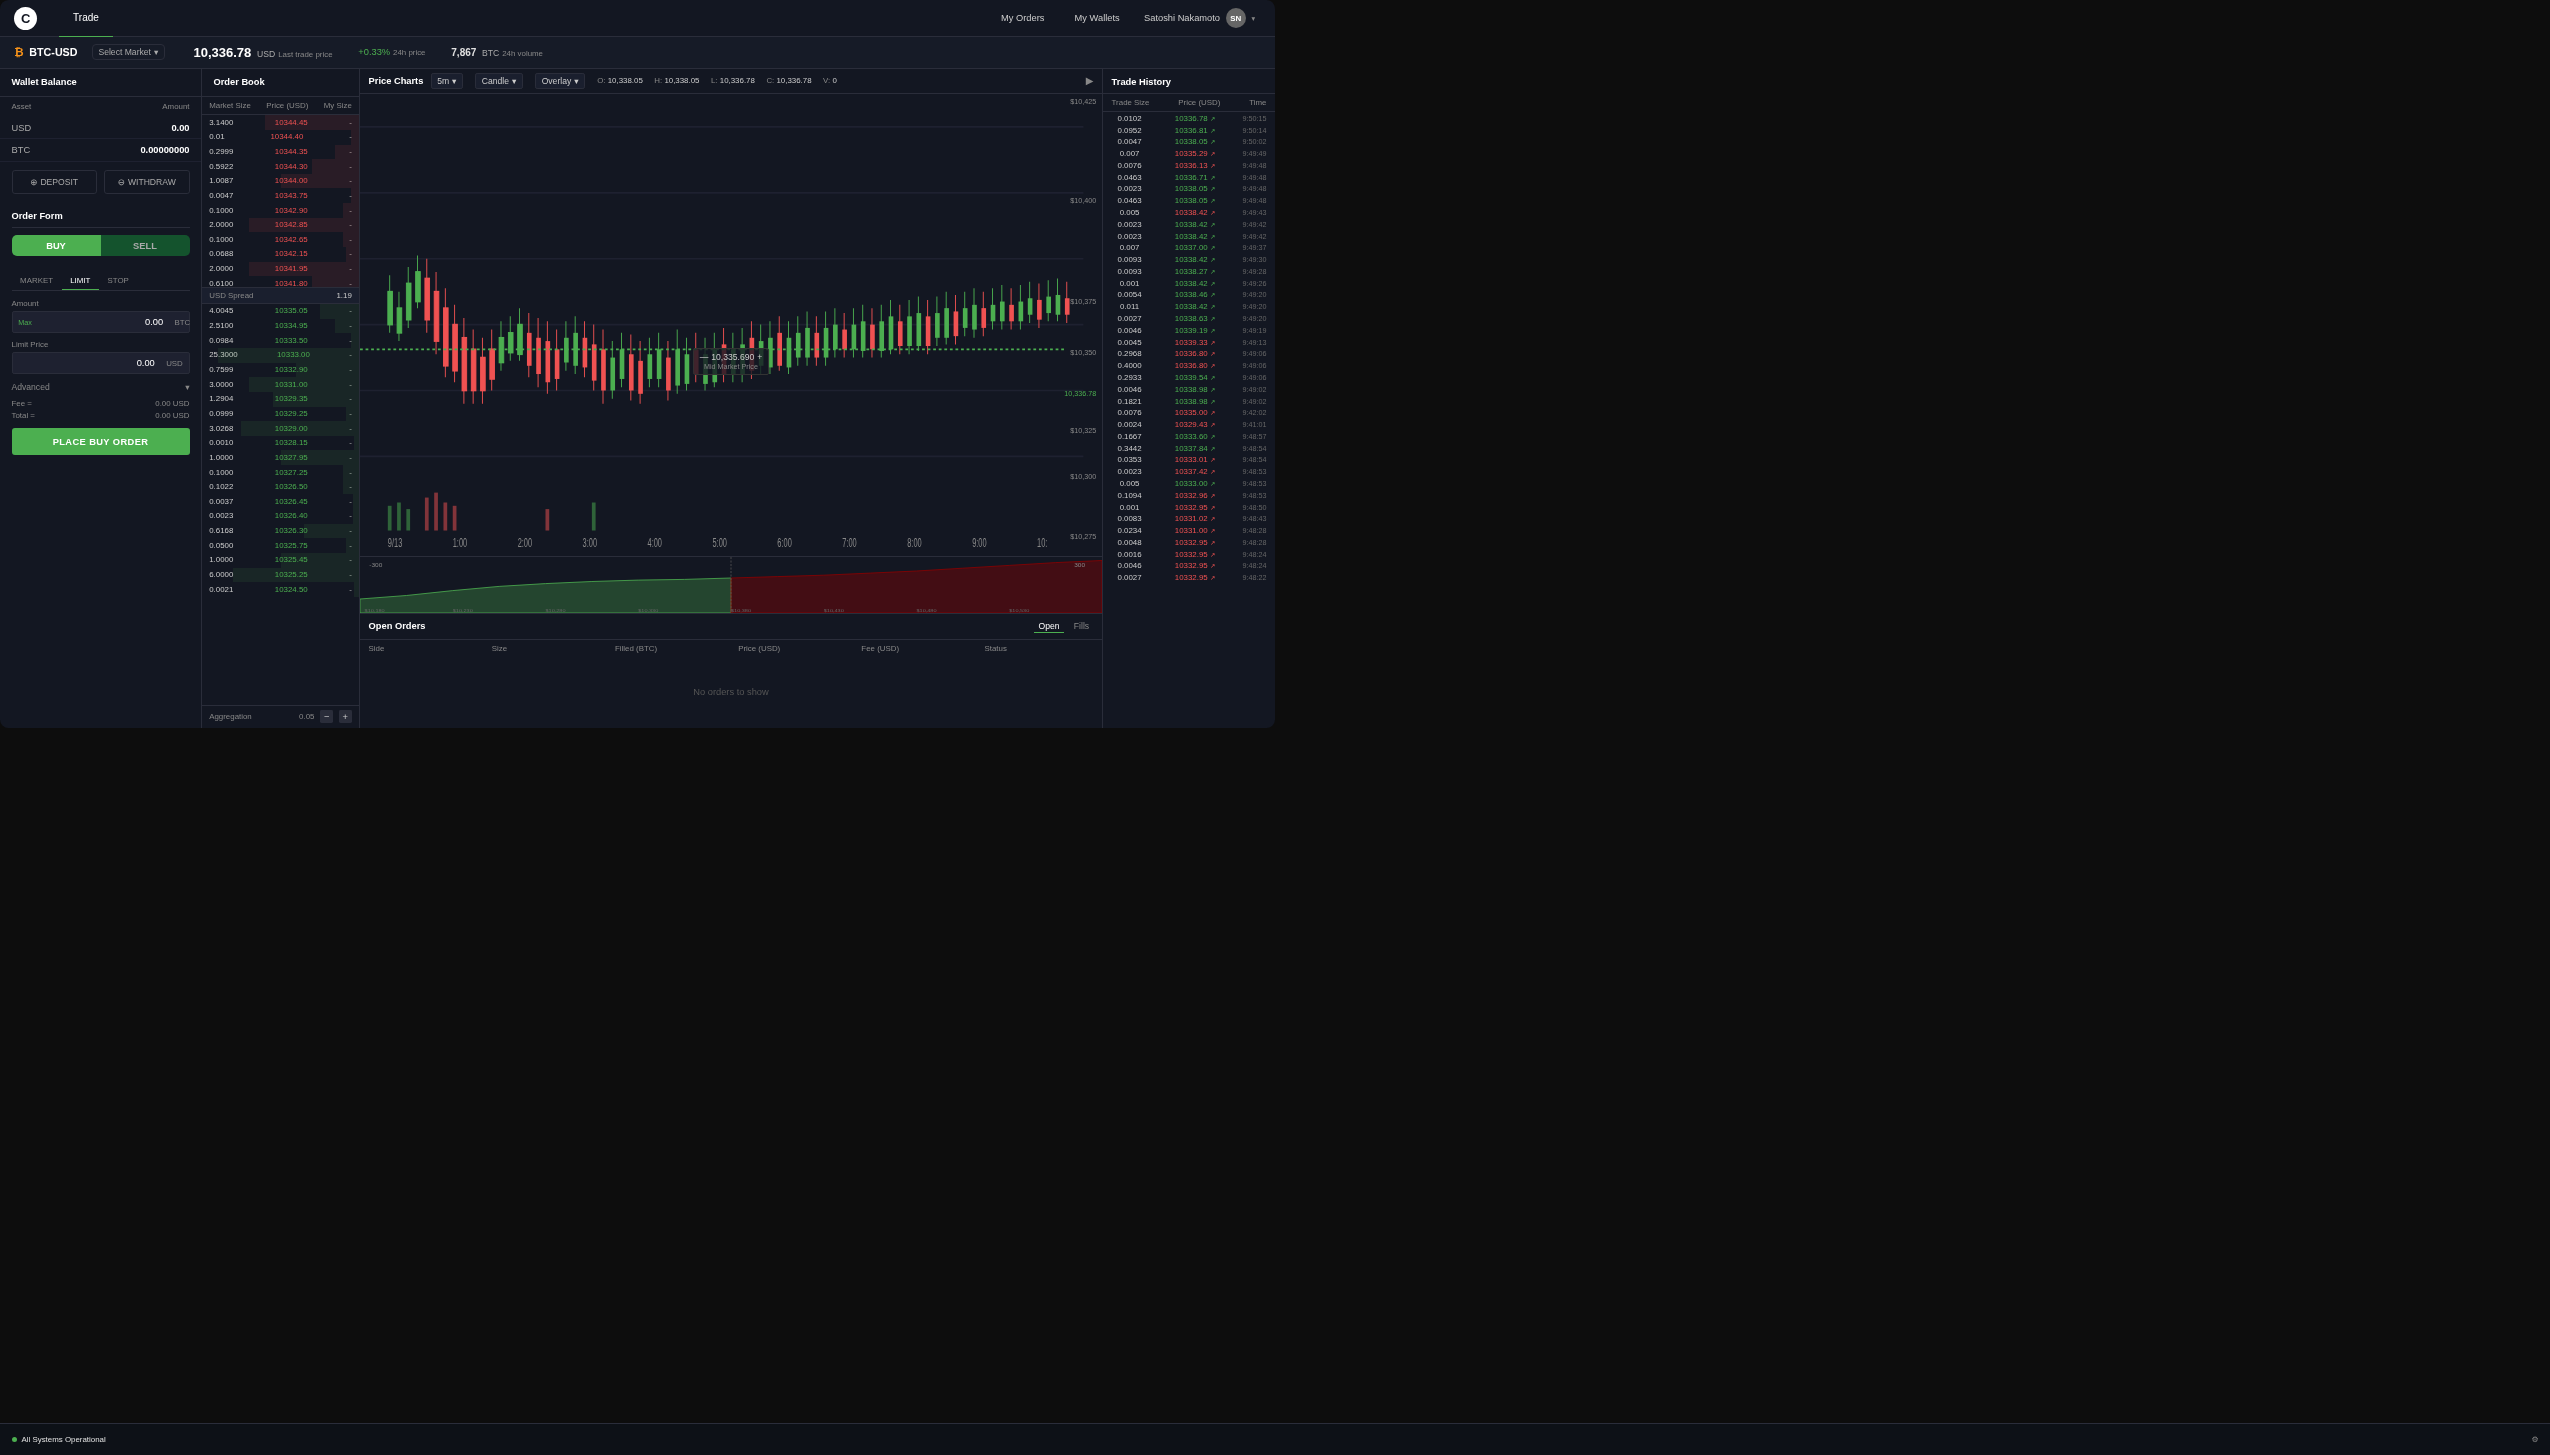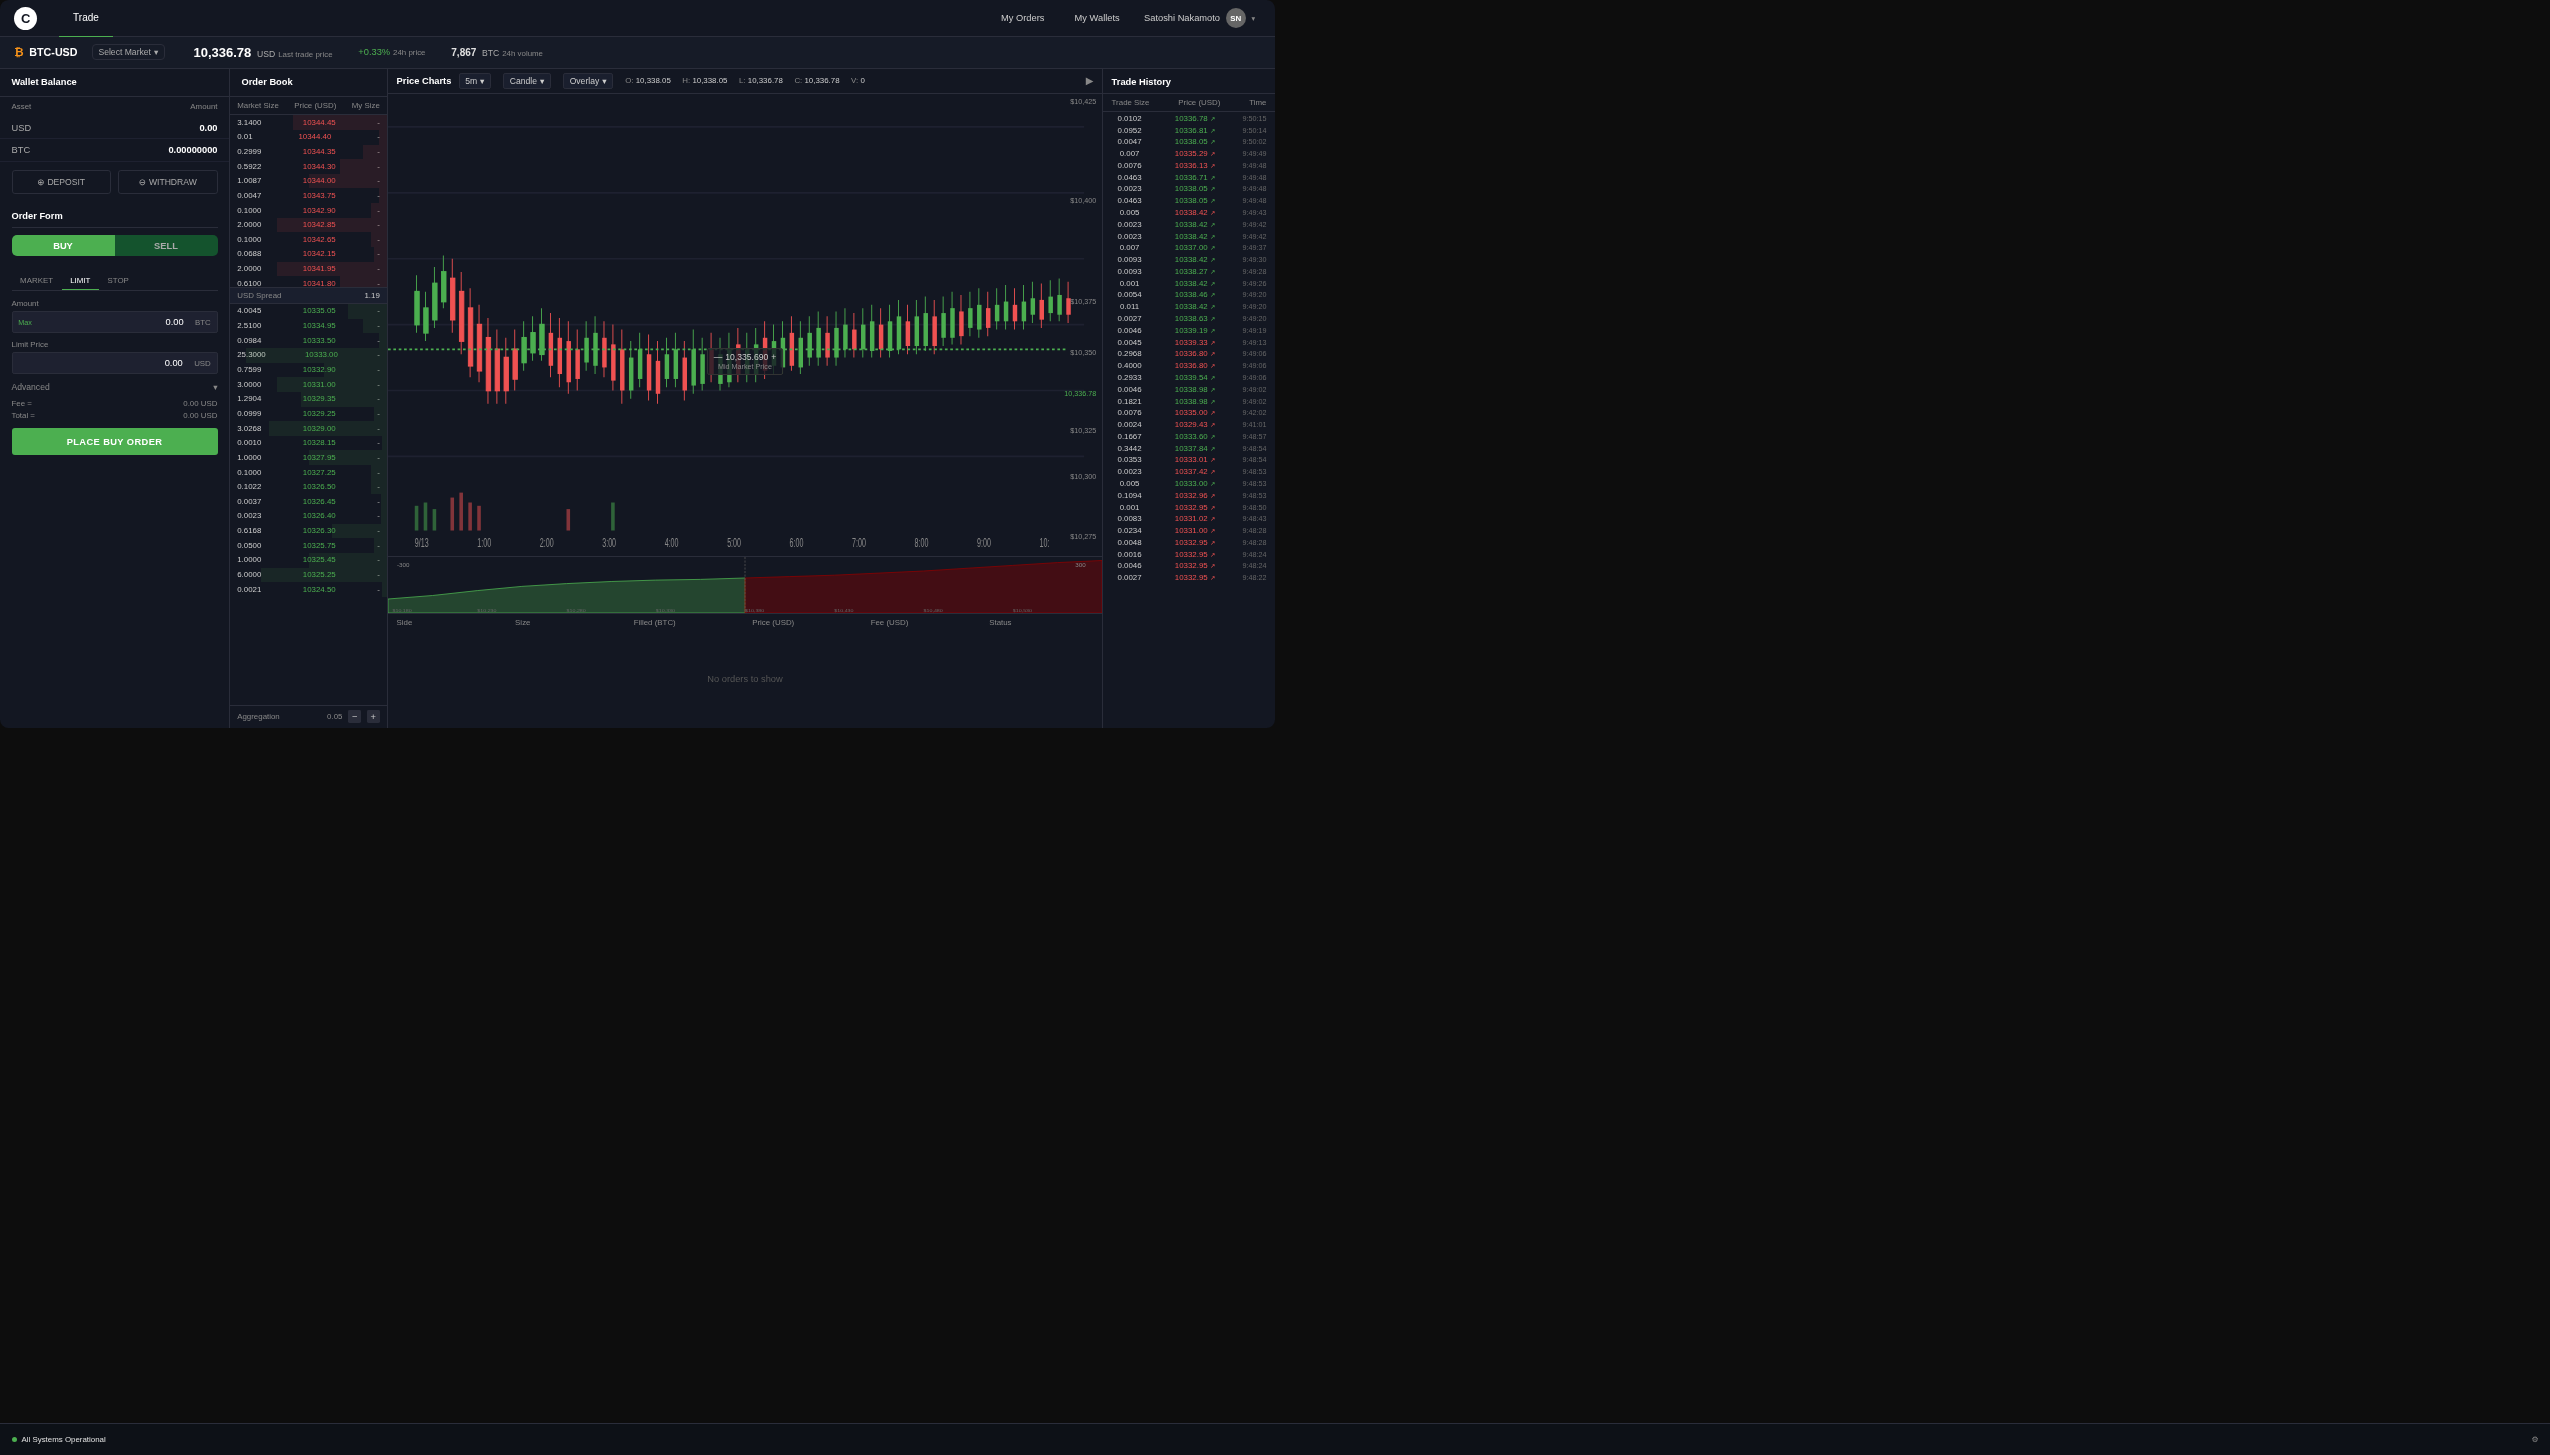--- a/index.html
+++ b/index.html
@@ -123,21 +123,21 @@
     .volume-value { font-size: 10px; font-weight: 600; }
 
     
     .main-layout {
       display: flex;
       height: calc(100% - 69px);
     }
 
     
     .wallet-panel {
-      width: 230px;
+      width: 202px;
       background: #131722;
       border-right: 0.7px solid #2a2d3a;
       display: flex;
       flex-direction: column;
       overflow: hidden;
     }
     .panel-header {
       padding: 8.6px 11.5px;
       font-size: 9.3px;
       font-weight: 600;
@@ -1138,20 +1138,27 @@
         <text x="200" y="78" fill="#666" font-size="6">$10,280</text>
         <text x="300" y="78" fill="#666" font-size="6">$10,330</text>
         <text x="400" y="78" fill="#666" font-size="6">$10,380</text>
         <text x="500" y="78" fill="#666" font-size="6">$10,430</text>
         <text x="600" y="78" fill="#666" font-size="6">$10,480</text>
         <text x="700" y="78" fill="#666" font-size="6">$10,530</text>
       </svg>
     </div>
 
     <div class="open-orders">
+      <div class="oo-header">
+        <span class="oo-title">Open Orders</span>
+        <div class="oo-tabs">
+          <span class="oo-tab active">Open</span>
+          <span class="oo-tab">Fills</span>
+        </div>
+      </div>
       <div class="oo-cols">
         <span class="oo-col">Side</span>
         <span class="oo-col">Size</span>
         <span class="oo-col">Filled (BTC)</span>
         <span class="oo-col">Price (USD)</span>
         <span class="oo-col">Fee (USD)</span>
         <span class="oo-col">Status</span>
       </div>
       <div class="oo-empty">No orders to show</div>
     </div>

